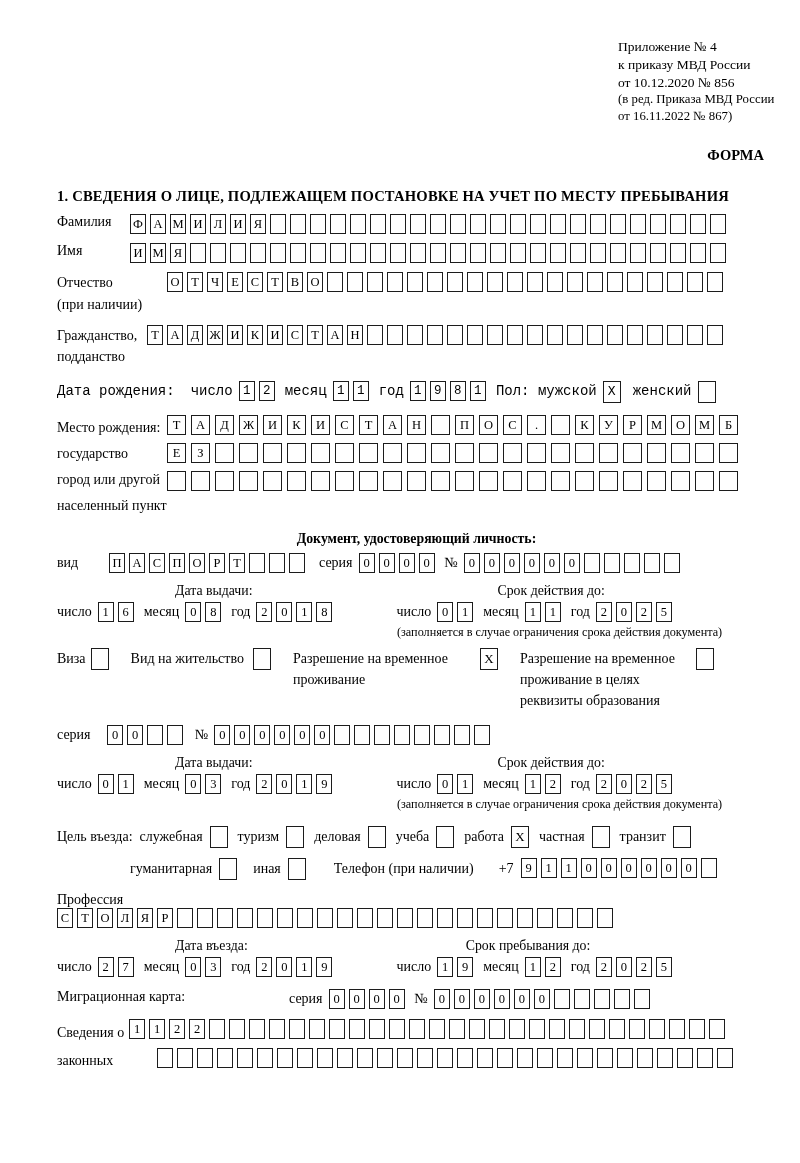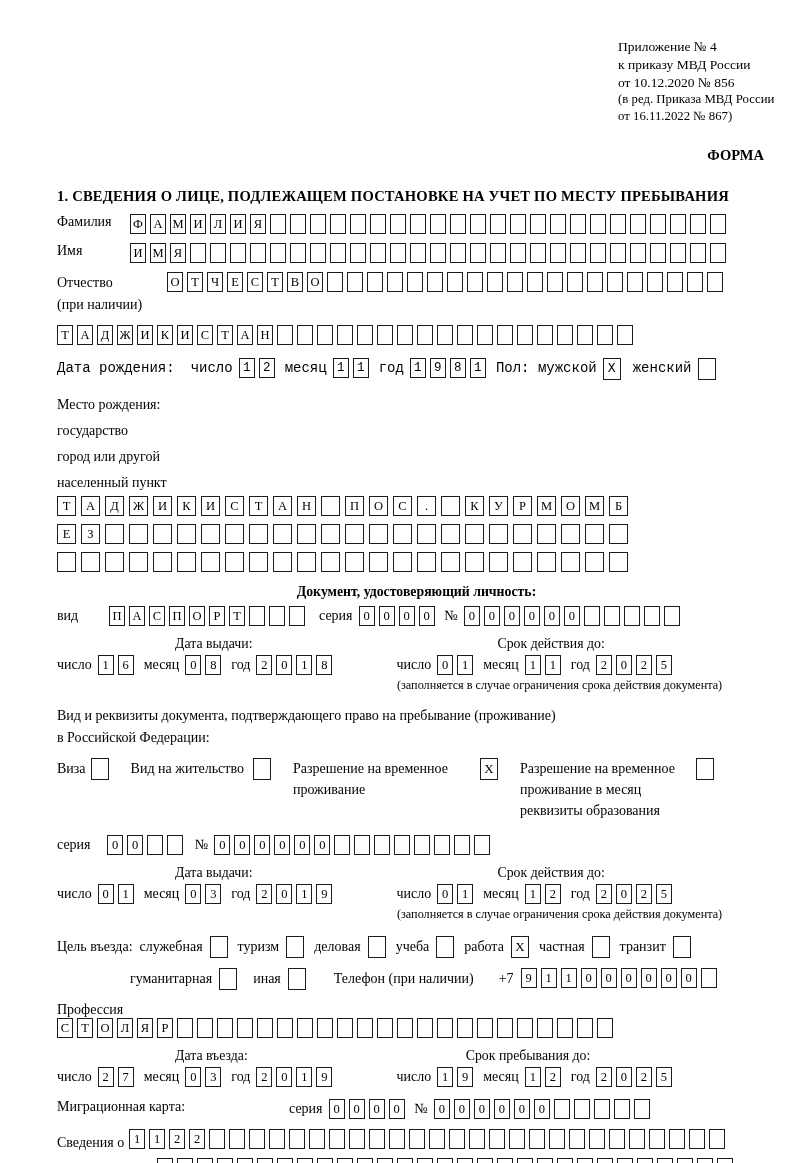--- a/index.html
+++ b/index.html
@@ -180,20 +180,24 @@
         <span class="cell"></span>
         <span class="cell"></span>
         <span class="cell"></span>
         <span class="cell"></span>
         <span class="cell"></span>
         <span class="cell"></span>
       </span>
   </div>
 
   <div class="frow">
+    <span class="flabel w90 lab2">
+      <span>Гражданство,</span><br>
+      <span>подданство</span>
+    </span>
     <span class="cells">
         <span class="cell">Т</span>
         <span class="cell">А</span>
         <span class="cell">Д</span>
         <span class="cell">Ж</span>
         <span class="cell">И</span>
         <span class="cell">К</span>
         <span class="cell">И</span>
         <span class="cell">С</span>
         <span class="cell">Т</span>
@@ -238,21 +242,21 @@
         <span class="cell">9</span>
         <span class="cell">8</span>
         <span class="cell">1</span>
       </span>
     <span class="inline-lbl">Пол: мужской</span>
     <span class="cell cb">X</span>
     <span class="inline-lbl" style="margin-left:12px;text-align:center;">женский</span>
     <span class="cell cb"></span>
   </div>
 
-  <div class="frow" style="margin-top:12px;flex-direction:column;">
+  <div class="frow" style="margin-top:12px;">
     <span class="flabel w110" style="line-height:1.86;">
       <span style="white-space:nowrap;">Место рождения:</span><br>
       <span>государство</span><br>
       <span>город или другой</span><br>
       <span>населенный пункт</span>
     </span>
     <span style="display:flex; flex-direction:column; gap:8px;">
       <span class="cells cells-wide">
           <span class="cell">Т</span>
           <span class="cell">А</span>
@@ -410,38 +414,34 @@
       <span class="cells">
           <span class="cell">2</span>
           <span class="cell">0</span>
           <span class="cell">2</span>
           <span class="cell">5</span>
         </span>
     </div>
     <div class="fill-note">(заполняется в случае ограничения срока действия документа)</div>
   </div>
 
-  <div class="intro">
-    <div>Вид и реквизиты документа, подтверждающего право на пребывание (проживание)</div>
-    <div>в Российской Федерации:</div>
-  </div>
 
   <div class="opts">
     <span class="opt-label">Виза</span>
     <span class="cell cb opt-box" style="margin-left:5px;"></span>
     <span class="opt-label">Вид на жительство</span>
     <span class="cell cb opt-box"></span>
     <span class="opt-center w178">
       <span>Разрешение на временное</span><br>
       <span>проживание</span>
     </span>
     <span class="cell cb opt-box">X</span>
     <span class="opt-center w170">
       <span>Разрешение на временное</span><br>
-      <span>проживание в месяц</span><br>
+      <span>проживание в целях</span><br>
       <span>реквизиты образования</span>
     </span>
     <span class="cell cb" style="margin-left:6px;"></span>
   </div>
 
   <div class="frow" style="margin-top:14px;">
     <span class="inline-lbl first" style="width:44px;">серия</span>
     <span class="cells">
         <span class="cell">0</span>
         <span class="cell">0</span>

